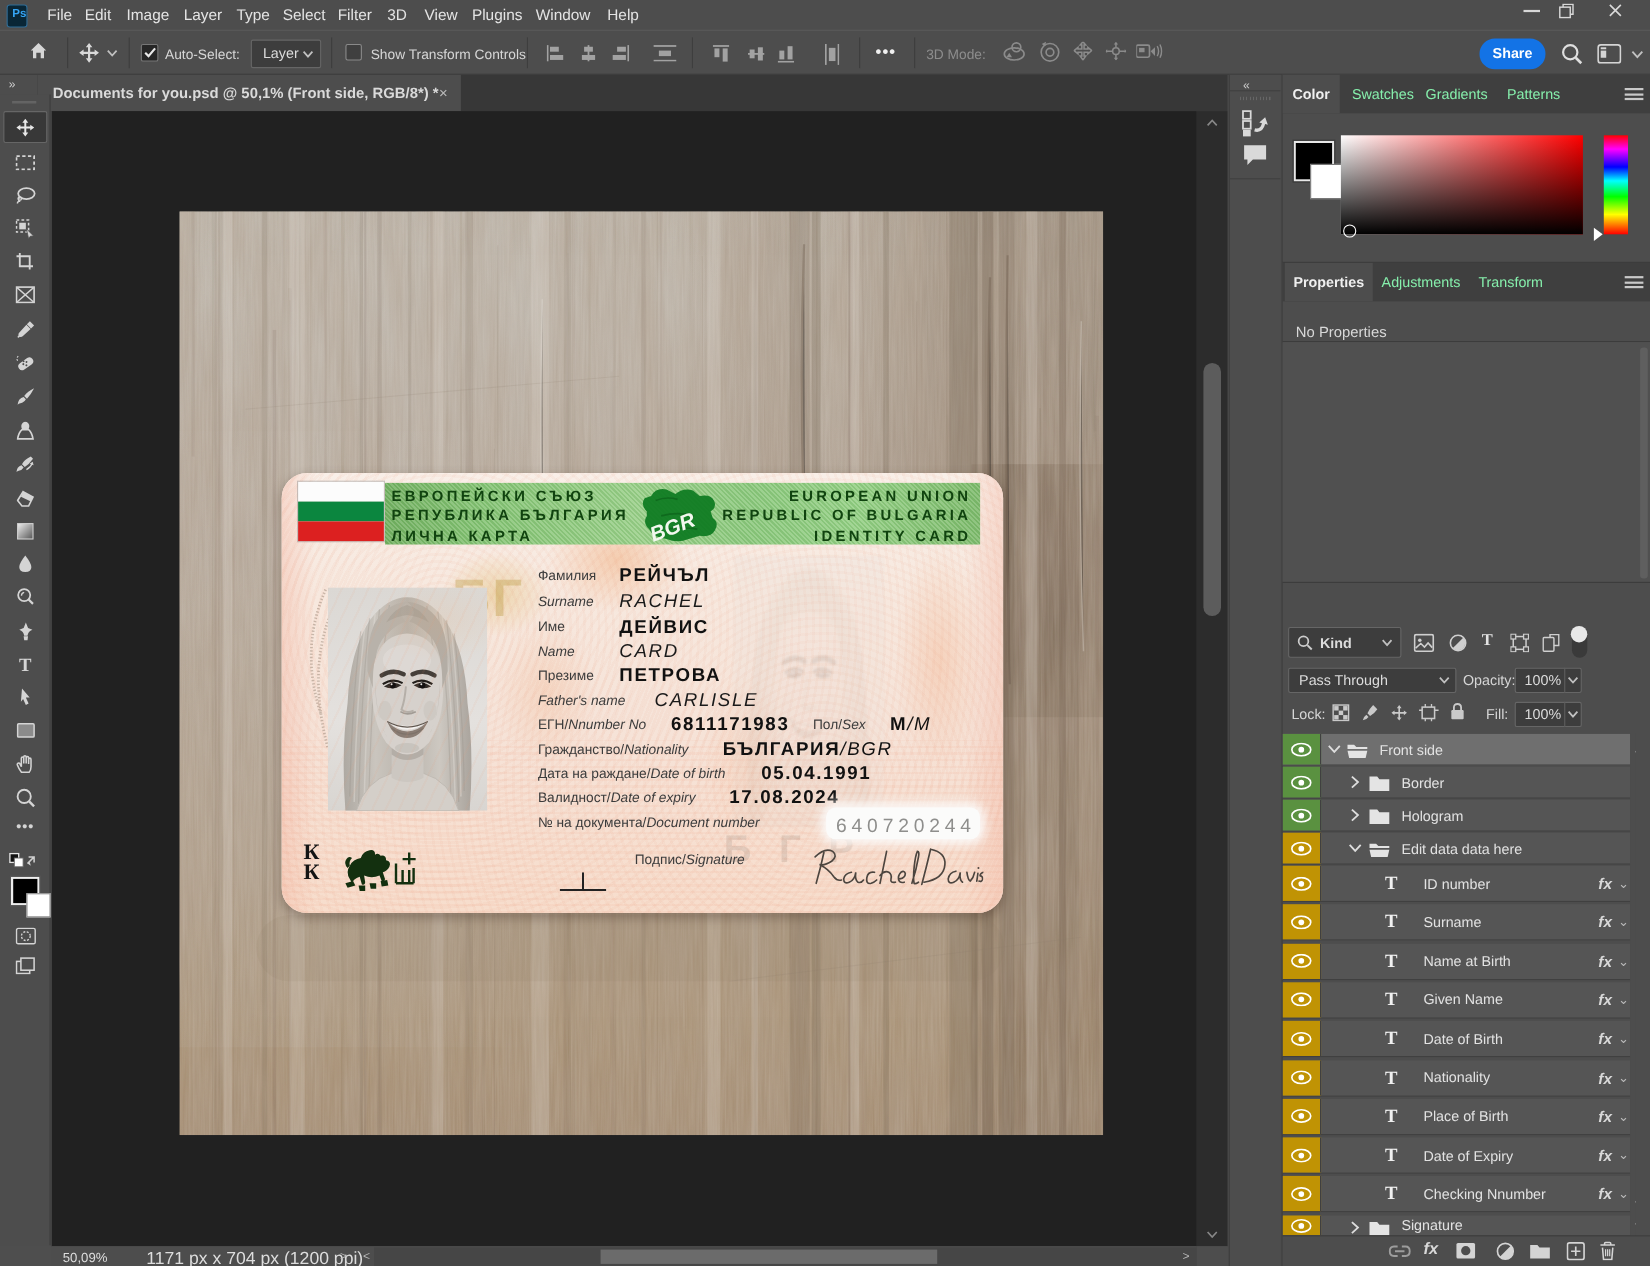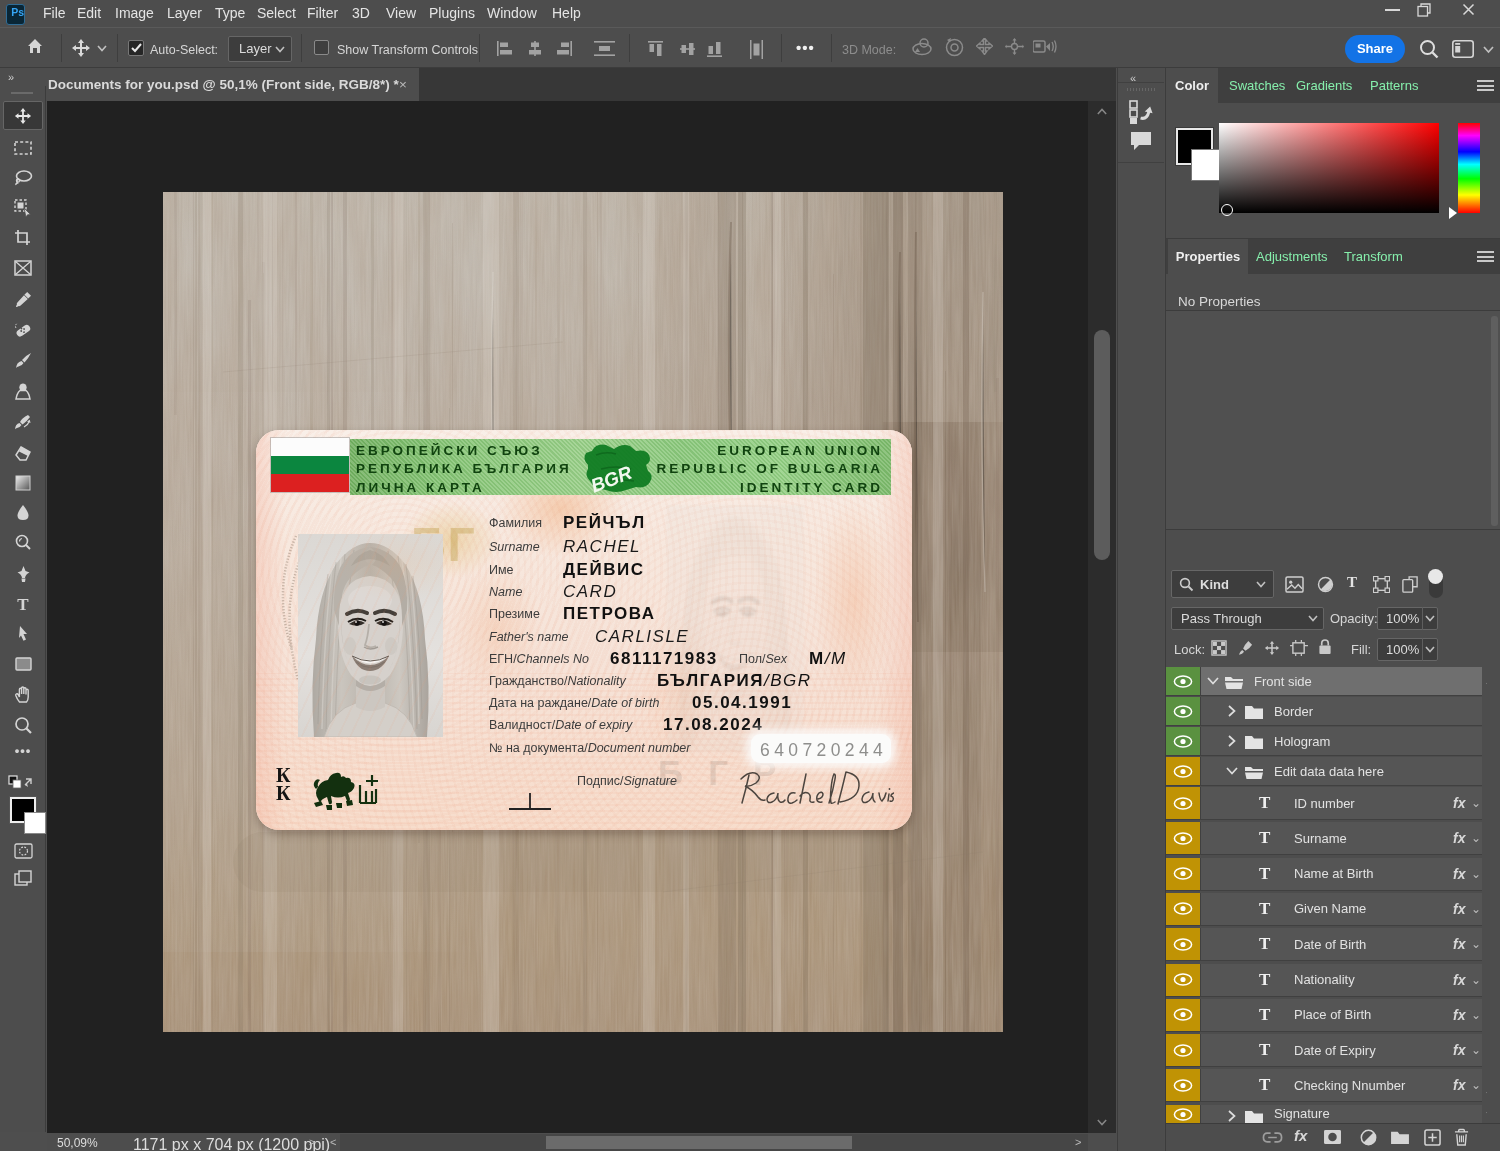--- a/index.html
+++ b/index.html
@@ -648,21 +648,21 @@
   <div class="clab clabi" style="left:233px;top:110px">Surname</div>
     <div class="cvall" style="left:307px;top:107px">RACHEL</div>
   <div class="clab" style="left:233px;top:133px">Име</div>          
     <div class="cvalc" style="left:307px;top:130px">ДЕЙВИС</div>
   <div class="clab clabi" style="left:233px;top:155px">Name</div>   
     <div class="cvall" style="left:307px;top:152px">CARD</div>
   <div class="clab" style="left:233px;top:177px">Презиме</div>      
     <div class="cvalc" style="left:307px;top:174px">ПЕТРОВА</div>
   <div class="clab clabi" style="left:233px;top:200px">Father's name</div>
     <div class="cvall" style="left:339px;top:197px">CARLISLE</div>
-  <div class="clab" style="left:233px;top:222px">ЕГН/<i>Channels No</i></div>
+  <div class="clab" style="left:233px;top:222px">ЕГН/<i>Nnumber No</i></div>
     <div class="cvalc" style="left:354px;top:219px">6811171983</div>
   <div class="clab" style="left:483px;top:222px">Пол/<i>Sex</i></div>
     <div class="cvalc" style="left:553px;top:219px">М<span style="font-weight:normal;font-style:italic">/M</span></div>
   <div class="clab" style="left:233px;top:244px">Гражданство/<i>Nationality</i></div>
     <div class="cvalc" style="left:401px;top:241px">БЪЛГАРИЯ<span style="font-weight:normal;font-style:italic">/BGR</span></div>
   <div class="clab" style="left:233px;top:266px">Дата на раждане/<i>Date of birth</i></div>
     <div class="cvalc" style="left:436px;top:263px">05.04.1991</div>
   <div class="clab" style="left:233px;top:288px">Валидност/<i>Date of expiry</i></div>
     <div class="cvalc" style="left:407px;top:285px">17.08.2024</div>
   <div class="clab" style="left:233px;top:311px">№ на документа/<i>Document number</i></div>

